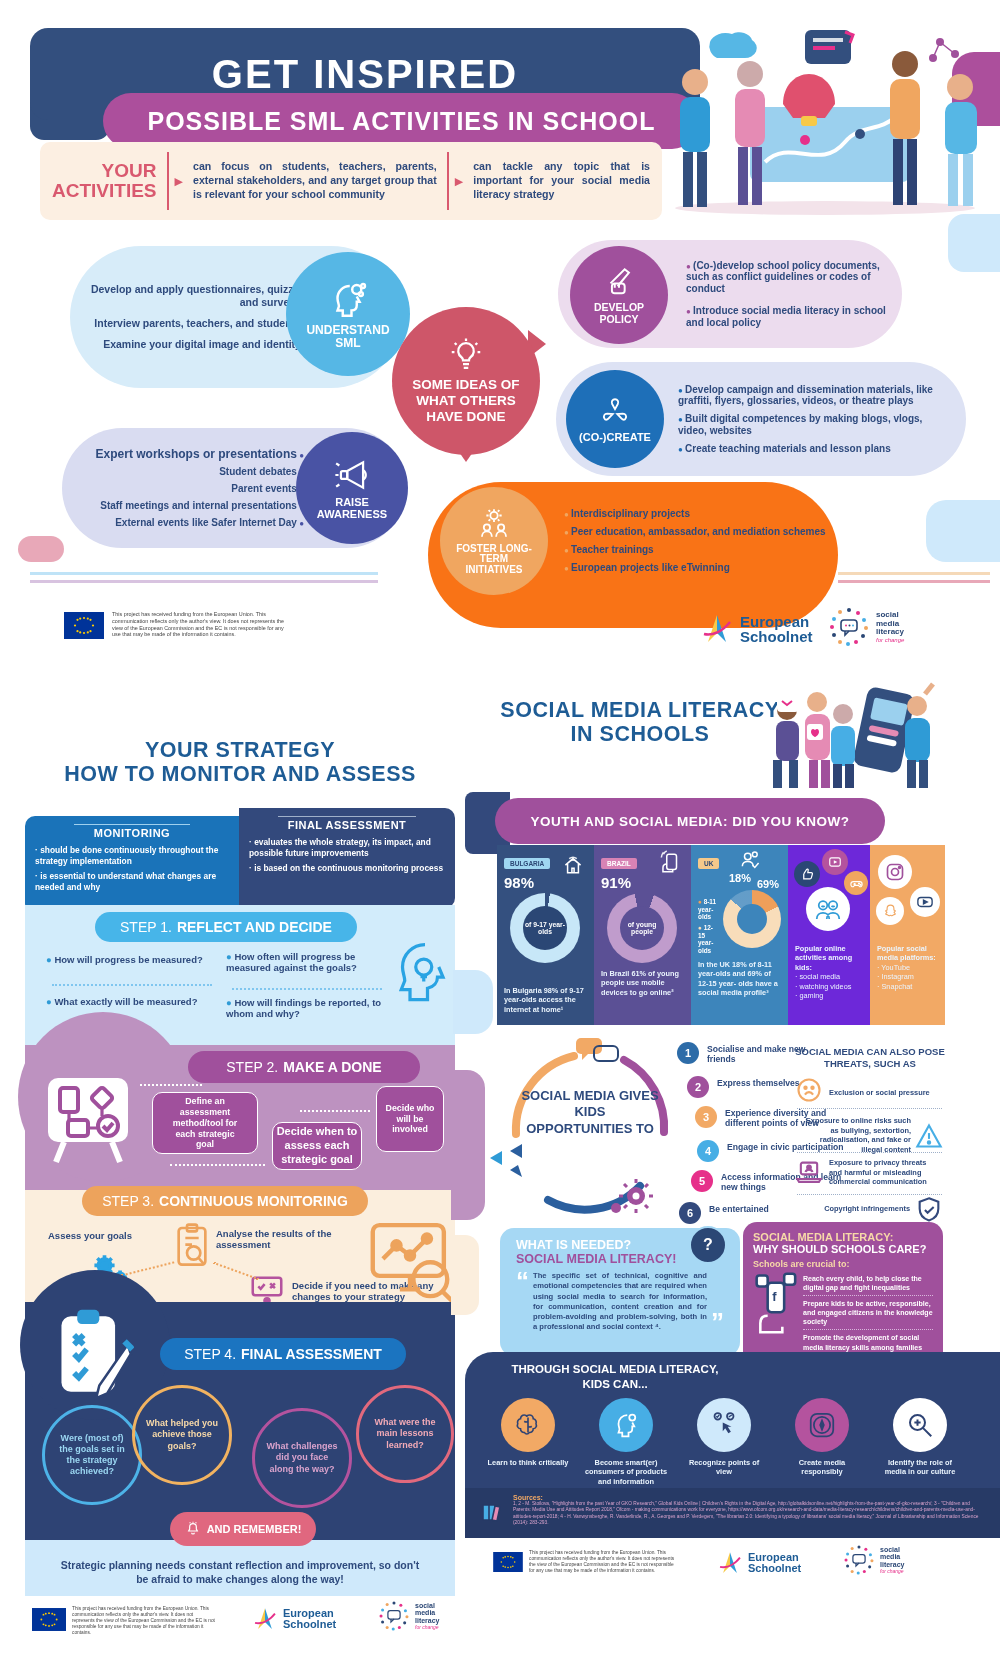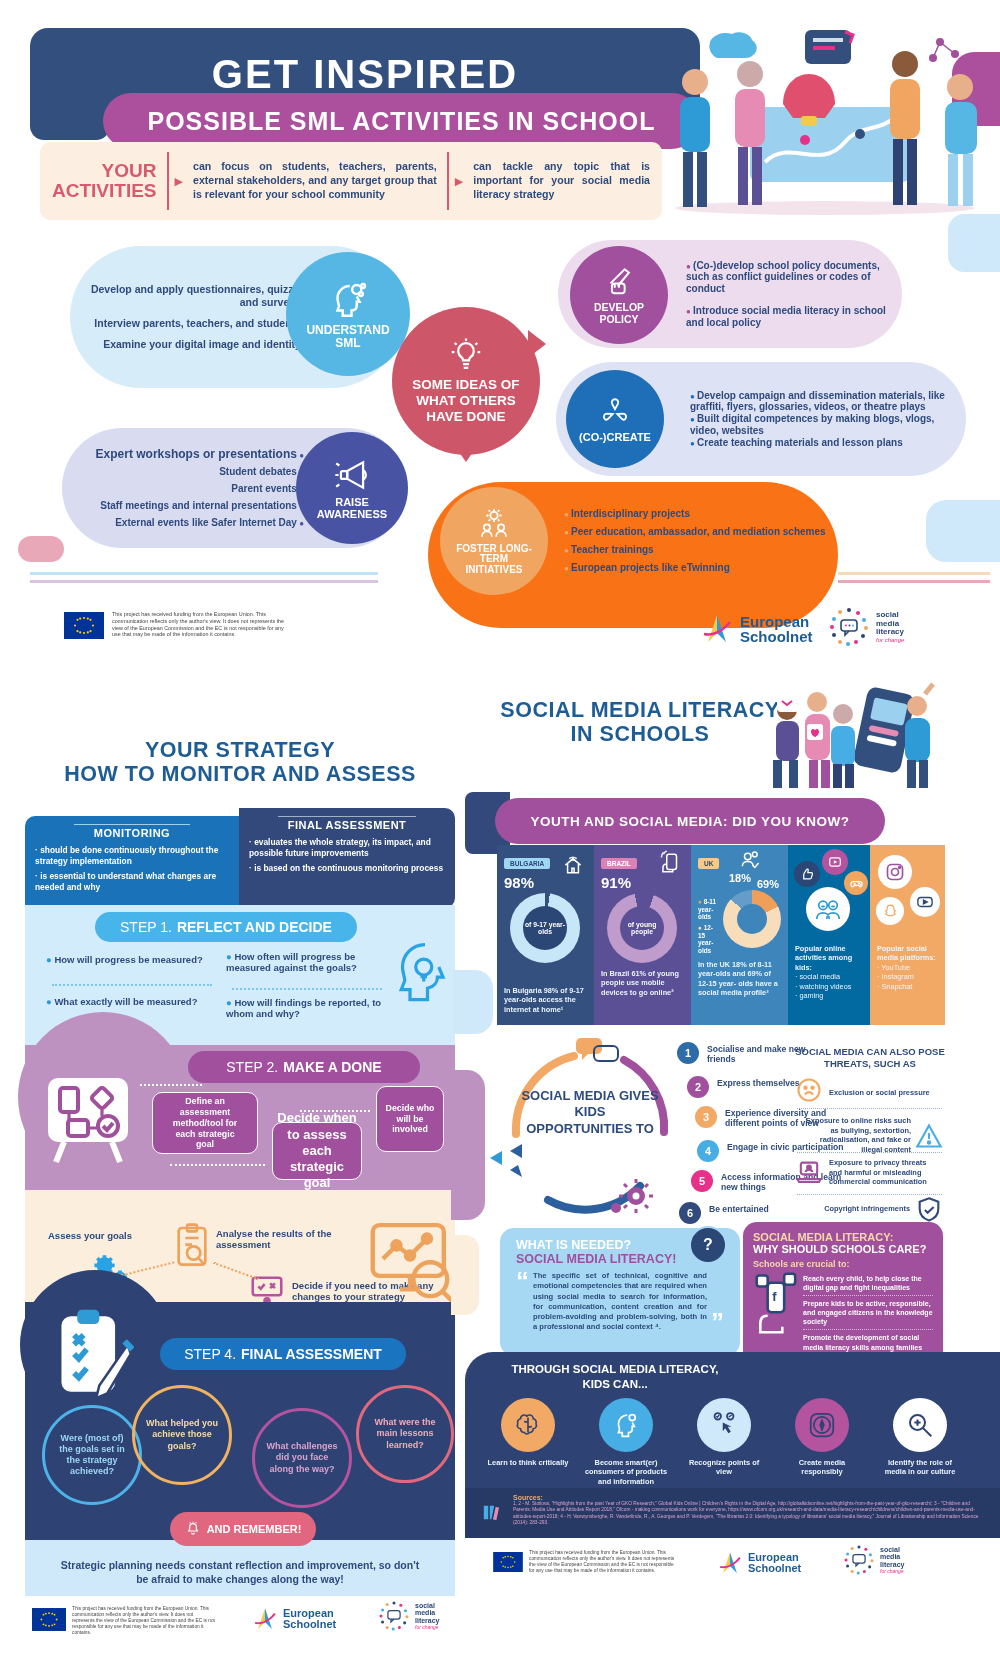--- a/index.html
+++ b/index.html
@@ -168,21 +168,21 @@
           <path d="M10 18h4M10.5 20.5h3M12 1v1.6M4.5 4l1.2 1.2M19.5 4l-1.2 1.2M2.5 10h1.8M19.7 10h1.8"></path>
       </svg>
       </span>
     <div style="color:#fff;font-weight:700;font-size:13.5px;width:118px;text-align:center;line-height:1.2;margin-top:4px">SOME IDEAS OF WHAT OTHERS HAVE DONE</div>
   </div>
   <div class="abs" style="left:378px;top:372px;width:0;height:0;border:14px solid transparent;border-right:18px solid #ce5669;z-index:2"></div>
   <div class="abs" style="left:528px;top:330px;width:0;height:0;border:14px solid transparent;border-left:18px solid #ce5669;z-index:2"></div>
   <div class="abs" style="left:452px;top:442px;width:0;height:0;border:14px solid transparent;border-top:20px solid #ce5669;z-index:2"></div>
 
   <div class="capsule" style="left:556px;top:362px;width:410px;height:114px;background:#dde2f4;--c:#1e6fb8">
-    <div class="cap-items" style="left:134px;top:5px;width:268px;height:104px;">
+    <div class="cap-items" style="left:122px;top:5px;width:268px;height:104px;gap:6px">
       <div class="it l" style="font-size:10px">Develop campaign and dissemination materials, like graffiti, flyers, glossaries, videos, or theatre plays</div>
       <div class="it l" style="font-size:10px">Built digital competences by making blogs, vlogs, video, websites</div>
       <div class="it l" style="font-size:10px">Create teaching materials and lesson plans</div>
     </div>
   </div>
   <div class="bcircle" style="left:566px;top:370px;width:98px;height:98px;background:#1e6fb8">
     <span>
       <svg width="34" height="34" viewBox="0 0 24 24" fill="none" stroke="#fff" stroke-width="1.3">
         <path d="M12 3c1.8 0 2.8 1.8 2 3.4L12 10 10 6.4C9.2 4.8 10.2 3 12 3z"></path>
         <path d="M4.5 16.5c-.9-1.6.1-3.4 1.9-3.4l4 .3-2.9 3.1c-1.2 1.3-2.4 1.3-3 0z"></path>
@@ -337,31 +337,35 @@
       <rect x="27" y="10" width="8" height="8" rx="1.5" transform="rotate(45 31 14)" fill="none" stroke="#a0509c" stroke-width="2"></rect>
       <circle cx="34" cy="28" r="5" fill="none" stroke="#a0509c" stroke-width="2"></circle>
         <path d="M31.5 28l2 2 3-3.5" stroke="#a0509c" stroke-width="2" fill="none"></path>
       <path d="M14.5 21v4M31 19v4M24 29h5" stroke="#a0509c" stroke-width="1.6" fill="none"></path>
       <path d="M12 36 8 46M36 36l4 10" stroke="#fff" stroke-width="3"></path>
     </svg>
     </span>
   <div class="abs" style="left:152px;top:422px;width:106px;height:62px;background:#a0509c;border:1.5px solid #fff;border-radius:10px;display:flex;align-items:center;justify-content:center;text-align:center;color:#fff;font-size:8.8px;font-weight:700;line-height:1.25;padding:13px;box-sizing:border-box">
     <span>Define an assessment method/tool for each strategic goal</span>
     </div>
-  <div class="abs" style="left:272px;top:452px;width:90px;height:58px;background:#a0509c;border:1.5px solid #fff;border-radius:10px;display:flex;align-items:center;justify-content:center;text-align:center;color:#fff;font-size:13px;font-weight:700;line-height:1.25;padding:3px;box-sizing:border-box">
+  <div class="abs" style="left:272px;top:452px;width:90px;height:48px;background:#a0509c;border:1.5px solid #fff;border-radius:10px;display:flex;align-items:center;justify-content:center;text-align:center;color:#fff;font-size:11px;font-weight:700;line-height:1.25;padding:3px;box-sizing:border-box">
     <span>Decide when to assess each strategic goal</span>
     </div>
   <div class="abs" style="left:376px;top:416px;width:68px;height:66px;background:#a0509c;border:1.5px solid #fff;border-radius:10px;display:flex;align-items:center;justify-content:center;text-align:center;color:#fff;font-size:8.8px;font-weight:700;line-height:1.25;padding:3px;box-sizing:border-box">
     <span>Decide who will be involved</span>
     </div>
   <div class="dotline" style="left:140px;top:414px;width:62px;border-color:#fff"></div>
   <div class="dotline" style="left:170px;top:494px;width:95px;border-color:#fff"></div>
   <div class="dotline" style="left:300px;top:440px;width:70px;border-color:#fff"></div>
 
   <div class="abs" style="left:25px;top:520px;width:430px;height:112px;background:#fbeedd"></div>
+  <div class="pill" style="left:82px;top:516px;width:286px;height:30px;background:#eda35c;font-size:14px;z-index:2">
+    <span>STEP 3.</span>
+      <b>CONTINUOUS MONITORING</b>
+  </div>
   <div class="abs" style="left:48px;top:560px;width:112px;font-size:9.5px;font-weight:700"><span>Assess your goals</span></div>
   <span class="abs" style="left:88px;top:580px">
     <svg width="44" height="38" viewBox="0 0 24 20" fill="none" stroke="#29a3e3" stroke-width="2">
       <circle cx="9" cy="8" r="3.4" fill="#29a3e3"></circle>
         <path d="M9 2.5v2M9 11.5v2M3.5 8h2M12.5 8h2M5.1 4.1 6.5 5.5M12.9 4.1 11.5 5.5M5.1 11.9 6.5 10.5M12.9 11.9 11.5 10.5"></path>
       <circle cx="17.5" cy="14.5" r="2.2" fill="#29a3e3"></circle>
         <path d="M17.5 10.8v1.4M17.5 16.8v1.4M13.8 14.5h1.4M19.8 14.5h1.4"></path>
     </svg>
     </span>
   <span class="abs" style="left:172px;top:552px">
@@ -587,21 +591,21 @@
         <div><span style="color:#ef9f5a">●</span> <span>8-11 year-olds</span></div>
         <div style="margin-top:3px"><span style="color:#f8ddba">●</span> <span>12-15 year-olds</span></div>
       </div>
       <div class="donut" style="width:58px;height:58px;flex:none;background:conic-gradient(from 0deg,#ef9f5a 0% 18%,#f8ddba 18% 87%,rgba(255,255,255,.2) 87% 100%)">
         <div class="hole" style="inset:14px;background:#3d85bb"></div>
       </div>
     </div>
     <div class="statcap" style="margin-top:5px">In the UK 18% of 8-11 year-olds and 69% of 12-15 year- olds have a social media profile³</div>
   </div>
 
-  <div class="statcol" style="left:323px;width:82px;background:#0369a1;top:175px">
+  <div class="statcol" style="left:323px;width:82px;background:#6d28d9;top:175px">
     <div class="abs" style="left:6px;top:16px;width:26px;height:26px;border-radius:50%;background:#2b4775;display:flex;align-items:center;justify-content:center">
       <svg width="15" height="15" viewBox="0 0 24 24" fill="none" stroke="#fff" stroke-width="2">
           <path d="M6 11v9M6 11l4.5-7c1-1.5 3-.4 2.6 1.2L12.5 9H18c1.5 0 2.2 1.2 1.8 2.4l-1.7 6c-.3 1-1.1 1.6-2.1 1.6H6"></path>
         </svg>
       </div>
     <div class="abs" style="left:34px;top:4px;width:26px;height:26px;border-radius:50%;background:#b4539e;display:flex;align-items:center;justify-content:center">
       <svg width="14" height="14" viewBox="0 0 24 24" fill="#fff">
           <rect x="3" y="5" width="18" height="14" rx="3" fill="none" stroke="#fff" stroke-width="2"></rect>
           <path d="M10 9l6 3-6 3z"></path>
         </svg>

